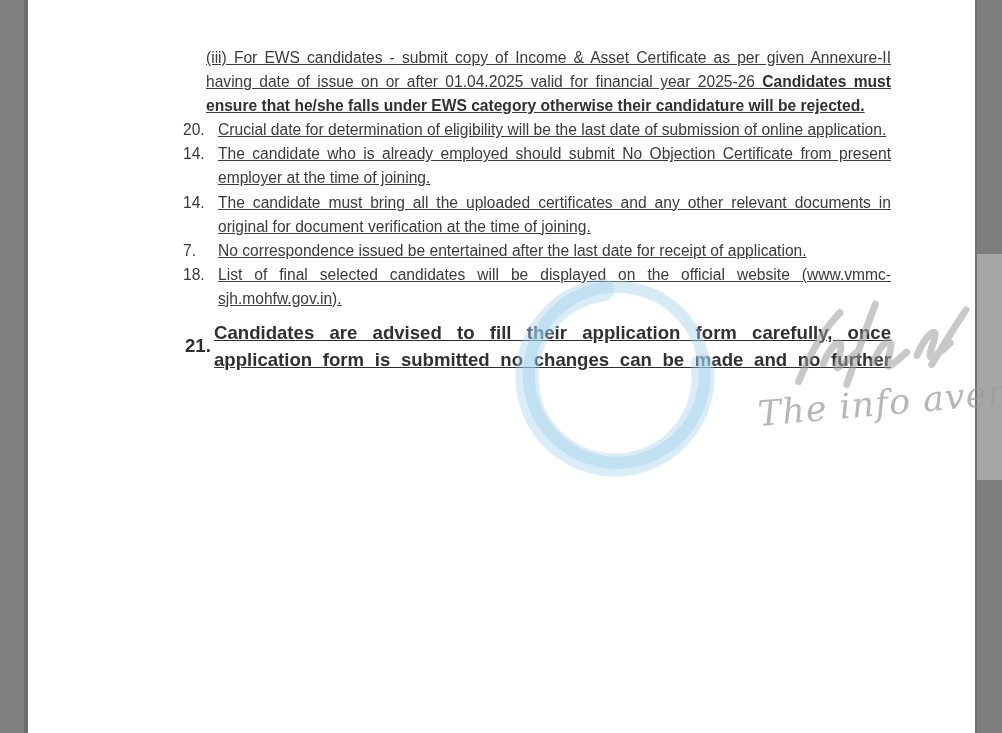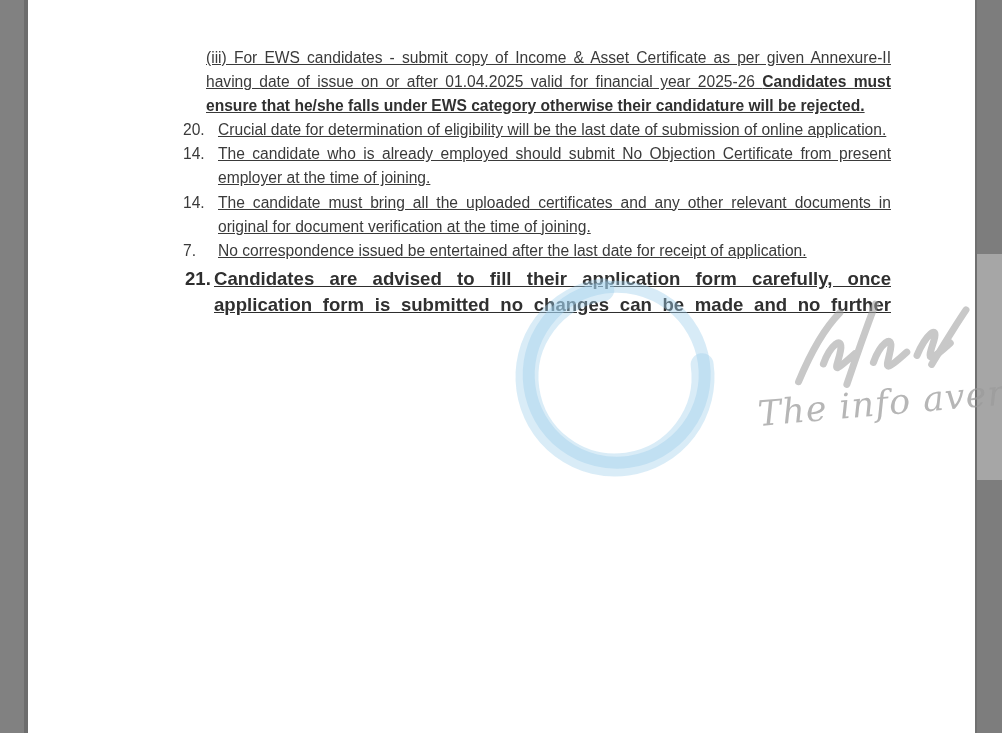--- a/index.html
+++ b/index.html
@@ -25,22 +25,22 @@
   .page{position:absolute;left:28px;top:0;width:947px;height:733px;background:#ffffff;}
   .content{
     position:absolute;left:155px;top:46px;width:708px;z-index:2;
     color:var(--text,#3a3a3a);font-size:15.6px;line-height:24.1px;
   }
   .row{display:flex;align-items:flex-start;}
   .row .num{flex:0 0 35px;text-align:left;}
   .row .txt{flex:1;text-align:justify;text-decoration:underline;}
   .row.sub{padding-left:23px;}
   .b{font-weight:bold;color:#303030;}
-  .row.large{margin-left:2px;margin-top:3px;font-weight:bold;color:#2e2e2e;
-    font-size:18.6px;line-height:26.5px;}
+  .row.large{margin-left:2px;margin-top:9px;font-weight:bold;color:#2e2e2e;
+    font-size:18.6px;line-height:26.5px;align-items:center;}
   .row.large .num{flex:0 0 29px;}
   .row.large .txt{text-align:justify;text-align-last:justify;}
   
   .wm{position:absolute;pointer-events:none;z-index:3;}
   .wm-circle{left:500px;top:265px;}
   .wm-sig{left:782px;top:296px;transform:rotate(-4deg);}
   .wm-script{
     left:758px;top:394px;white-space:nowrap;
     font-family:"DejaVu Serif",serif;font-style:italic;
     font-size:35px;color:var(--wm-gray,#9b9b9b);opacity:.72;
@@ -68,20 +68,24 @@
           <div class="txt"><span>The candidate who is already employed should submit No Objection Certificate from present employer at the time of joining.</span></div>
         </div>
         <div class="row">
           <div class="num">14.</div>
           <div class="txt"><span>The candidate must bring all the uploaded certificates and any other relevant documents in original for document verification at the time of joining.</span></div>
         </div>
         <div class="row">
           <div class="num">7.</div>
           <div class="txt"><span>No correspondence issued be entertained after the last date for receipt of application.</span></div>
         </div>
+        <div class="row">
+          <div class="num">18.</div>
+          <div class="txt"><span>List of final selected candidates will be displayed on the official website (www.vmmc-sjh.mohfw.gov.in).</span></div>
+        </div>
         <div class="row large">
           <div class="num">21.</div>
           <div class="txt"><span class="b">Candidates are advised to fill their application form carefully, once application form is submitted no changes can be made and no further</span></div>
         </div>
       </div>
   </div>
 
   <svg class="wm wm-circle" width="235" height="230" viewBox="0 0 235 230">
     <g transform="rotate(-8 115 112)">
       <circle cx="117" cy="110" r="88" fill="none" stroke="var(--wm-blue,#9fd0ec)" stroke-width="12" opacity="0.42"></circle>

